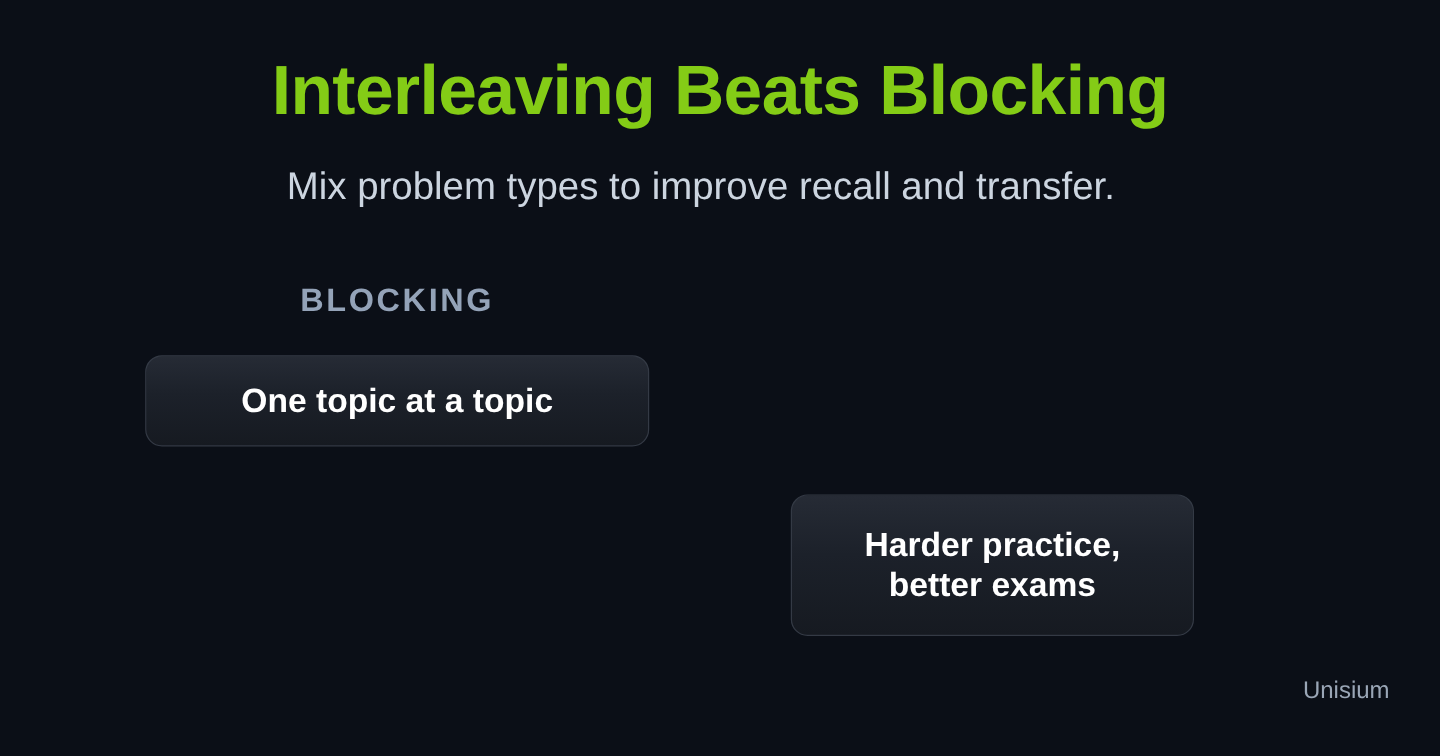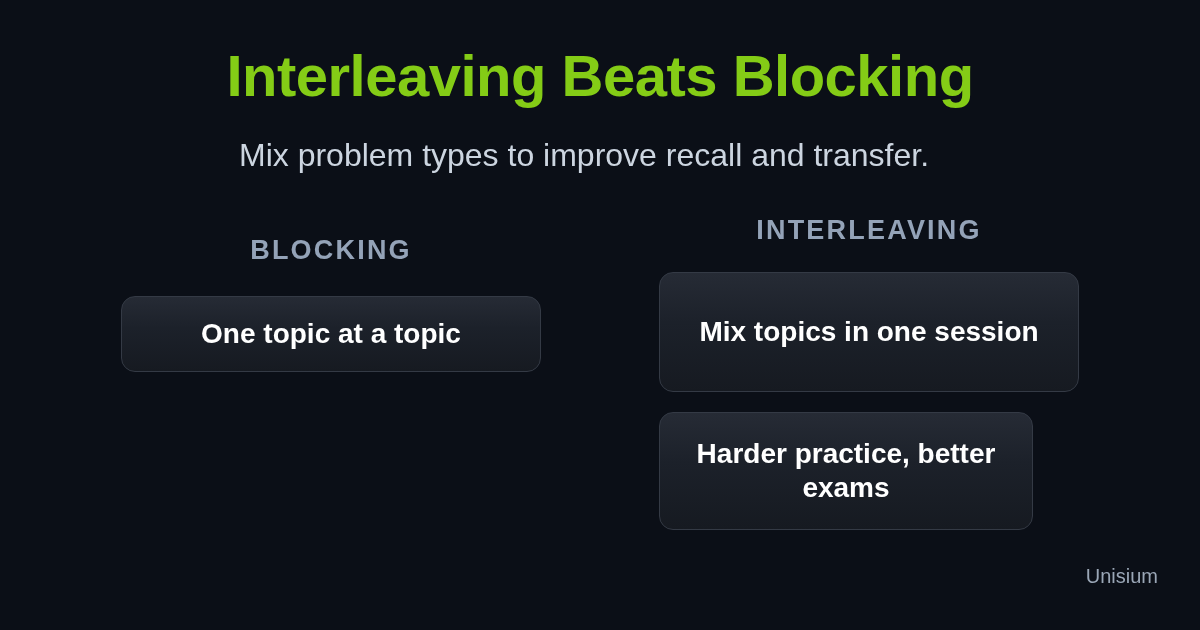--- a/index.html
+++ b/index.html
@@ -79,21 +79,21 @@
     text-align: center;
     color: #ffffff;
     font-size: 28px;
     font-weight: bold;
     line-height: 1.22;
   }
 
   #card-left-0  { left: 121px; top: 296px; width: 420px; height: 76px; }
   #card-left-1  { left: 121px; top: 390px; width: 420px; height: 118px; }
   #card-right-0 { left: 659px; top: 272px; width: 420px; height: 120px; }
-  #card-right-1 { left: 659px; top: 412px; width: 374px; height: 118px; }
+  #card-right-1 { left: 659px; top: 412px; width: 336px; height: 118px; }
 
   
   #vs-badge {
     position: absolute;
     left: 568px;
     top: 338px;
     width: 64px;
     height: 64px;
     box-sizing: border-box;
     border-radius: 50%;
@@ -123,25 +123,23 @@
 <body>
 
 <div id="canvas">
 
   <div id="title">Interleaving Beats Blocking</div>
 
   <div id="subtitle">Mix problem types to improve recall and transfer.</div>
 
   <div id="header-blocking" class="col-header">BLOCKING</div>
 
-  <div id="header-interleaving" class="col-header">INTERLEAVING</div>
 
   <div id="card-left-0" class="card">One topic at a topic</div>
 
 
-  <div id="card-right-0" class="card">Mix topics in one session</div>
 
   <div id="card-right-1" class="card">Harder practice, better exams</div>
 
 
   <div id="brand">Unisium</div>
 
 </div>
 
 </body></html>

